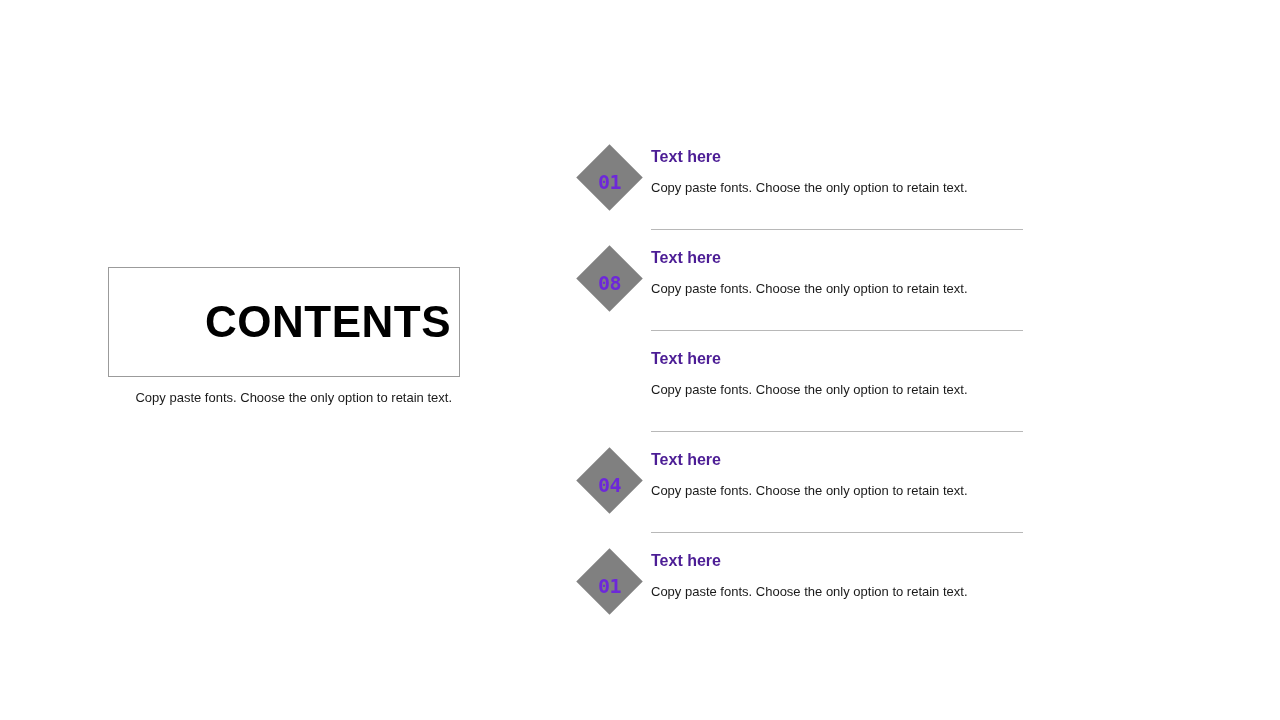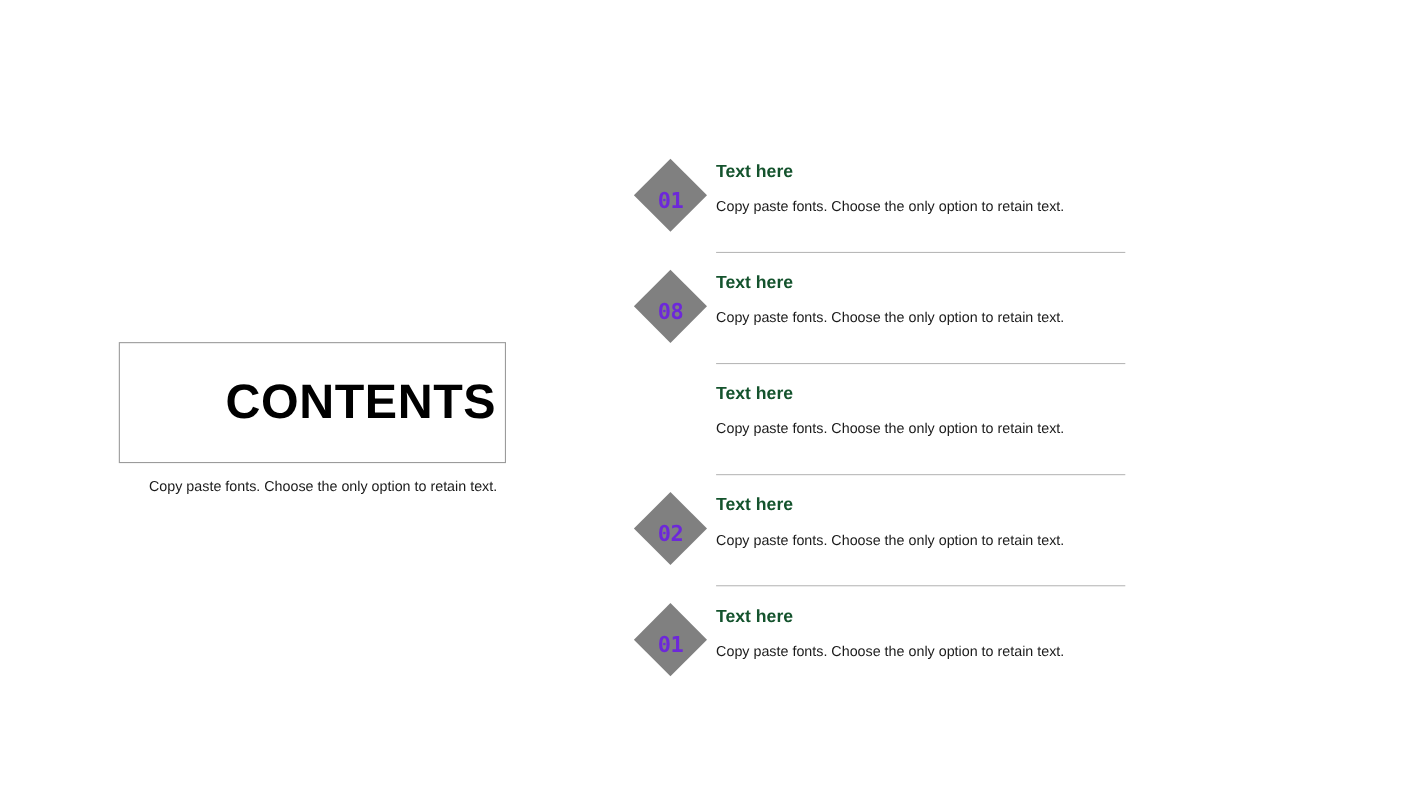--- a/index.html
+++ b/index.html
@@ -21,21 +21,20 @@
     height: 720px;
     background: #ffffff;
   }
 
   
   #title-block {
     position: absolute;
     left: 108px;
     top: 267px;
     width: 352px;
-    margin-top: 44px;
   }
   #title-frame {
     box-sizing: border-box;
     width: 352px;
     height: 110px;
     border: 1px solid #9b9b9b;
     display: flex;
     align-items: center;
     justify-content: flex-end;
   }
@@ -109,21 +108,21 @@
   }
   .item-body {
     position: absolute;
     left: 74px;
     top: 0;
     width: 372px;
   }
   .item-heading {
     font-size: 16px;
     font-weight: bold;
-    color: #14532d;
+    color: #4c1d95;
     line-height: 1.2;
     padding-top: 10px;
   }
   .item-desc {
     font-size: 13px;
     color: #1a1a1a;
     line-height: 1.4;
     padding-top: 13px;
   }
   .item-divider {
@@ -180,21 +179,21 @@
       <div class="item-body">
         <div class="item-heading">Text here</div>
         <div class="item-desc">Copy paste fonts. Choose the only option to retain text.</div>
       </div>
       <div class="item-divider"></div>
     </div>
 
     <div class="list-item">
       <div class="badge">
         <div class="badge-shape" style="background: rgb(128, 128, 128);"></div>
-        <div class="badge-num">02</div>
+        <div class="badge-num">04</div>
       </div>
       <div class="item-body">
         <div class="item-heading">Text here</div>
         <div class="item-desc">Copy paste fonts. Choose the only option to retain text.</div>
       </div>
       <div class="item-divider"></div>
     </div>
 
     <div class="list-item">
       <div class="badge">

